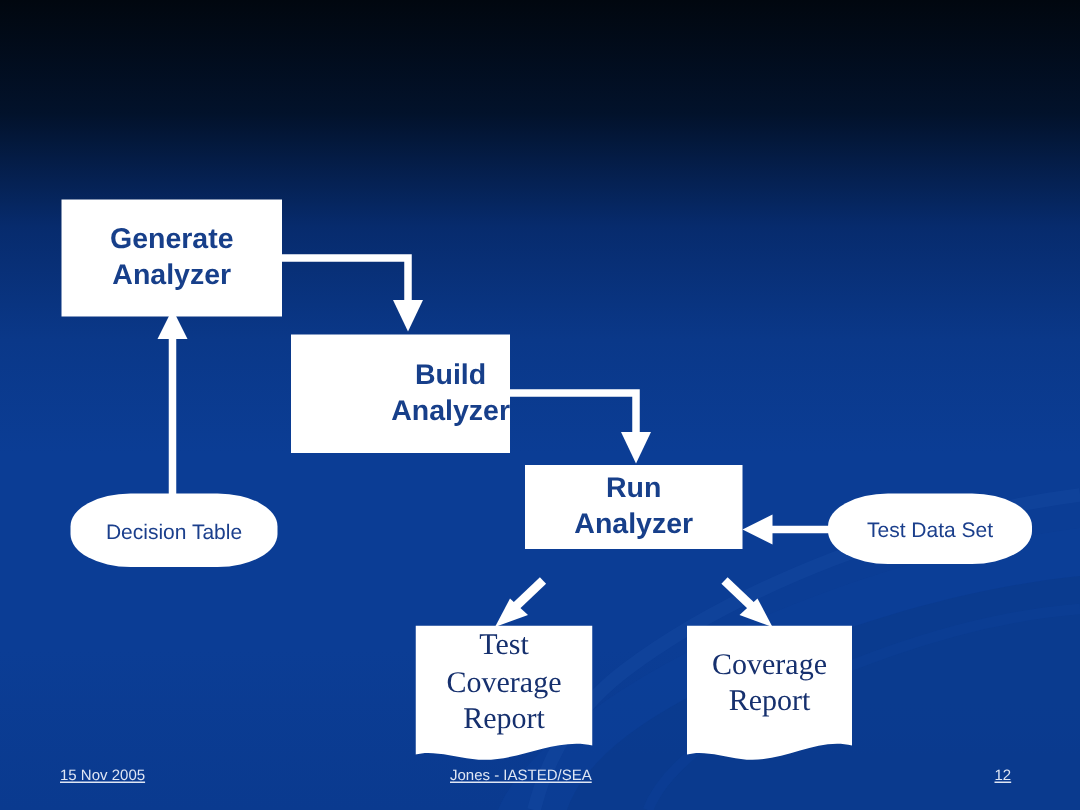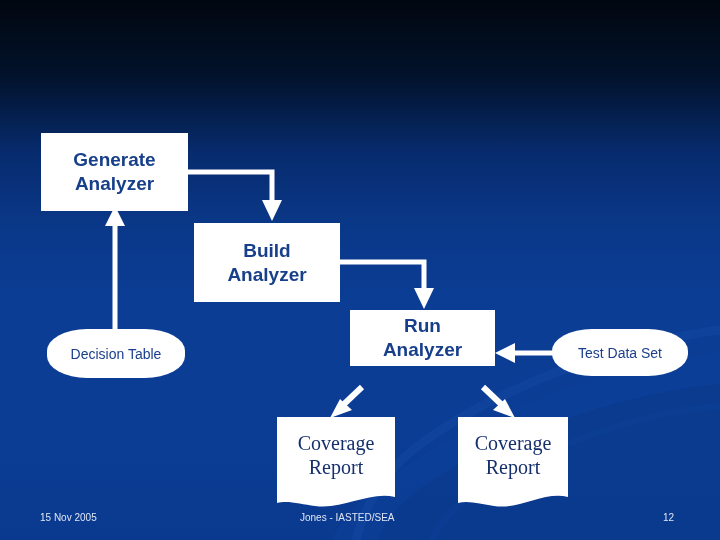--- a/index.html
+++ b/index.html
@@ -99,35 +99,36 @@
   }
   .doc .doctext {
     position: relative;
     z-index: 1;
     width: 100%;
     margin-top: -6px;
   }
 
   
   #box-generate  { left: 41px;  top: 133px; width: 147px; height: 78px; }
-  #box-build     { left: 194px; top: 223px; width: 146px; height: 79px; }
+  #box-build     { left: 194px; top: 223px; width: 146px; height: 79px; justify-content: flex-end; }
   #box-run       { left: 350px; top: 310px; width: 145px; height: 56px; }
   #store-decision{ left: 47px;  top: 329px; width: 138px; height: 49px; }
   #store-testdata{ left: 552px; top: 329px; width: 136px; height: 47px; }
   #doc-testcov   { left: 277px; top: 417px; width: 118px; height: 96px; }
   #doc-speccov   { left: 458px; top: 417px; width: 110px; height: 96px; }
 
   
   .footer {
     position: absolute;
     z-index: 6;
     color: #dfe6f4;
     font-family: "Liberation Sans", sans-serif;
     font-size: 10px;
     white-space: nowrap;
+    text-decoration: underline;
   }
   #footer-date   { left: 40px;  top: 512px; }
   #footer-center { left: 300px; top: 512px; }
   #footer-page   { left: 663px; top: 512px; }
 
   svg.arrows {
     position: absolute;
     left: 0; top: 0;
     width: 720px; height: 540px;
     z-index: 3;
@@ -219,20 +220,21 @@
 
   <div class="node store" id="store-testdata">
     <span>Test Data Set</span>
   </div>
 
   <div class="node doc" id="doc-testcov">
     <svg class="docbg" viewBox="0 0 118 96" preserveAspectRatio="none">
       <path d="M0,0 L118,0 L118,80 C92,74 66,93 38,89 C24,87 10,83 0,86 Z" fill="#ffffff"></path>
     </svg>
     <div class="doctext">
+      <div>Test</div>
       <div>Coverage</div>
       <div>Report</div>
     </div>
   </div>
 
   <div class="node doc" id="doc-speccov">
     <svg class="docbg" viewBox="0 0 110 96" preserveAspectRatio="none">
       <path d="M0,0 L110,0 L110,80 C86,74 62,93 36,89 C23,87 10,83 0,86 Z" fill="#ffffff"></path>
     </svg>
     <div class="doctext">

